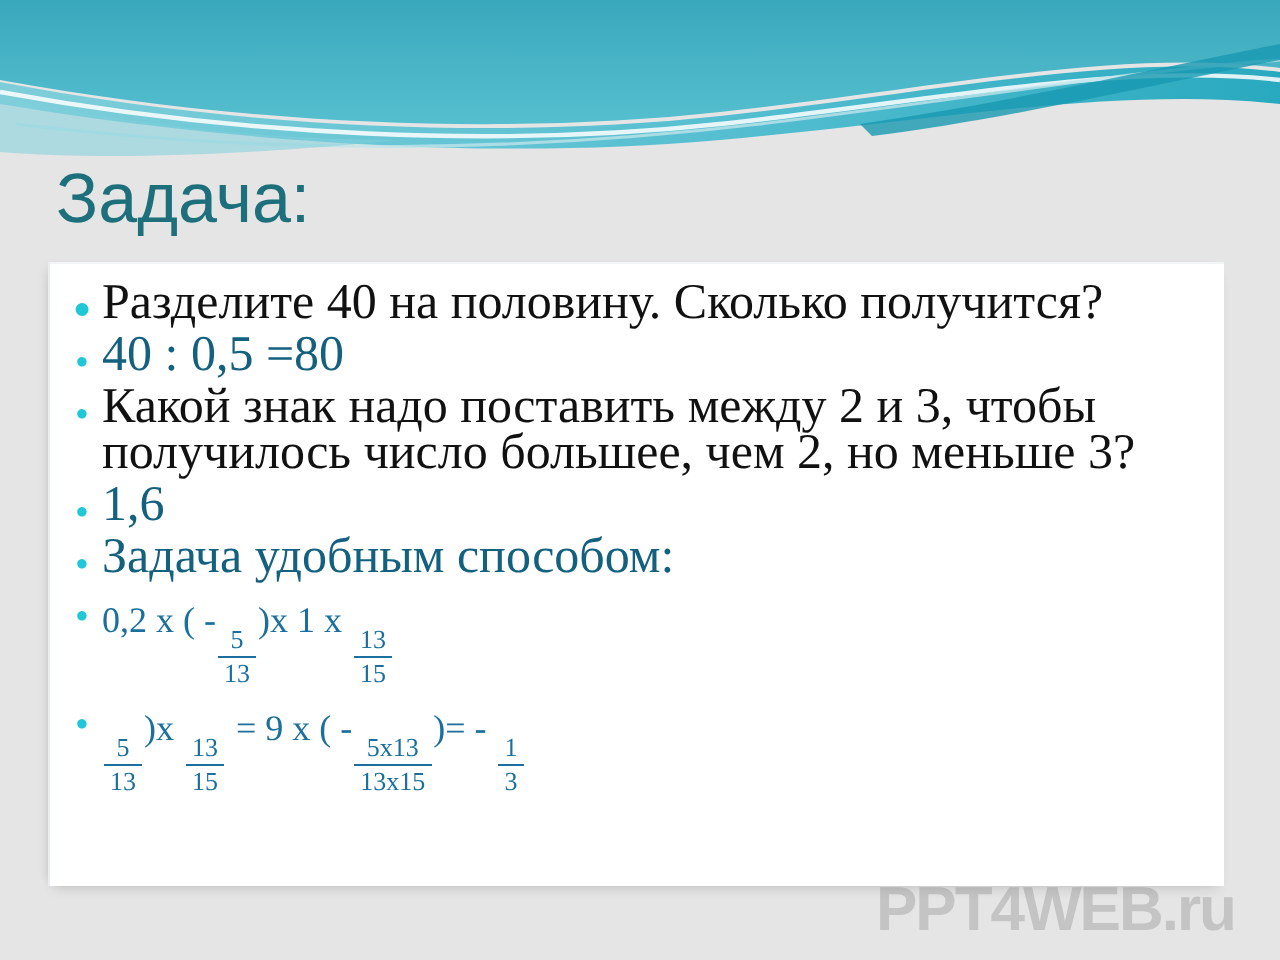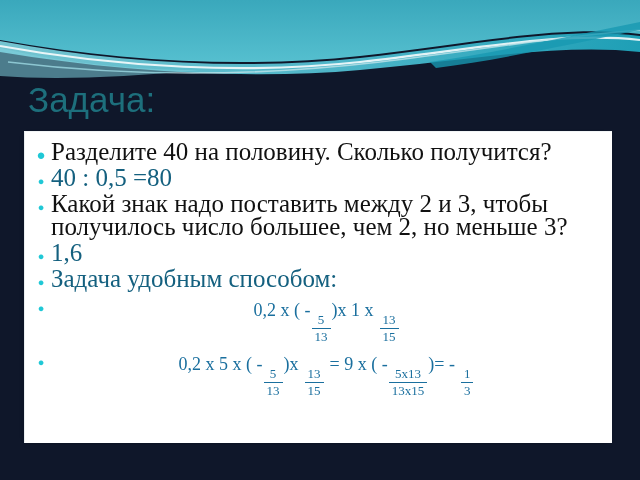--- a/index.html
+++ b/index.html
@@ -13,21 +13,21 @@
     background: #ffffff;
     font-family: "Liberation Serif", serif;
     position: relative;
   }
 
   #slide {
     position: absolute;
     left: 0; top: 0;
     width: 640px;
     height: 480px;
-    background: #0f172a;
+    background: #e5e5e5;
     overflow: hidden;
   }
 
   
   #wave-band {
     position: absolute;
     left: 0; top: 0;
     width: 640px;
     height: 82px;
     overflow: hidden;
@@ -125,21 +125,20 @@
     font-size: 13px;
     line-height: 14px;
     padding: 0 3px;
   }
 
   .math-row .bullet-text {
     padding-top: 2px;
     font-size: 18px;
     line-height: 30px;
     white-space: nowrap;
-    text-align: center;
   }
 
   .sp { display: inline-block; width: 5px; }
 
   
   #watermark {
     position: absolute;
     left: 438px;
     top: 437px;
     font-family: "Liberation Sans", sans-serif;
@@ -226,21 +225,21 @@
               <span class="num">13</span>
               <span class="bar"></span>
               <span class="den">15</span>
             </span>
         </span>
       </li>
 
       <li class="bullet-row math-row">
         <span class="bullet-dot small">●</span>
         <span class="bullet-text teal">
-          <span>0,2 х 5 х ( -</span><span class="frac">
+          <span class="frac">
               <span class="num">5</span>
               <span class="bar"></span>
               <span class="den">13</span>
             </span><span>)х</span><span class="sp"></span><span class="frac">
               <span class="num">13</span>
               <span class="bar"></span>
               <span class="den">15</span>
             </span><span class="sp"></span><span>=  9 х ( -</span><span class="frac">
               <span class="num">5х13</span>
               <span class="bar"></span>
@@ -249,14 +248,15 @@
               <span class="num">1</span>
               <span class="bar"></span>
               <span class="den">3</span>
             </span>
         </span>
       </li>
 
     </ul>
   </div>
 
+  <div id="watermark">PPT4WEB.ru</div>
 
 </div>
 
 </body></html>

